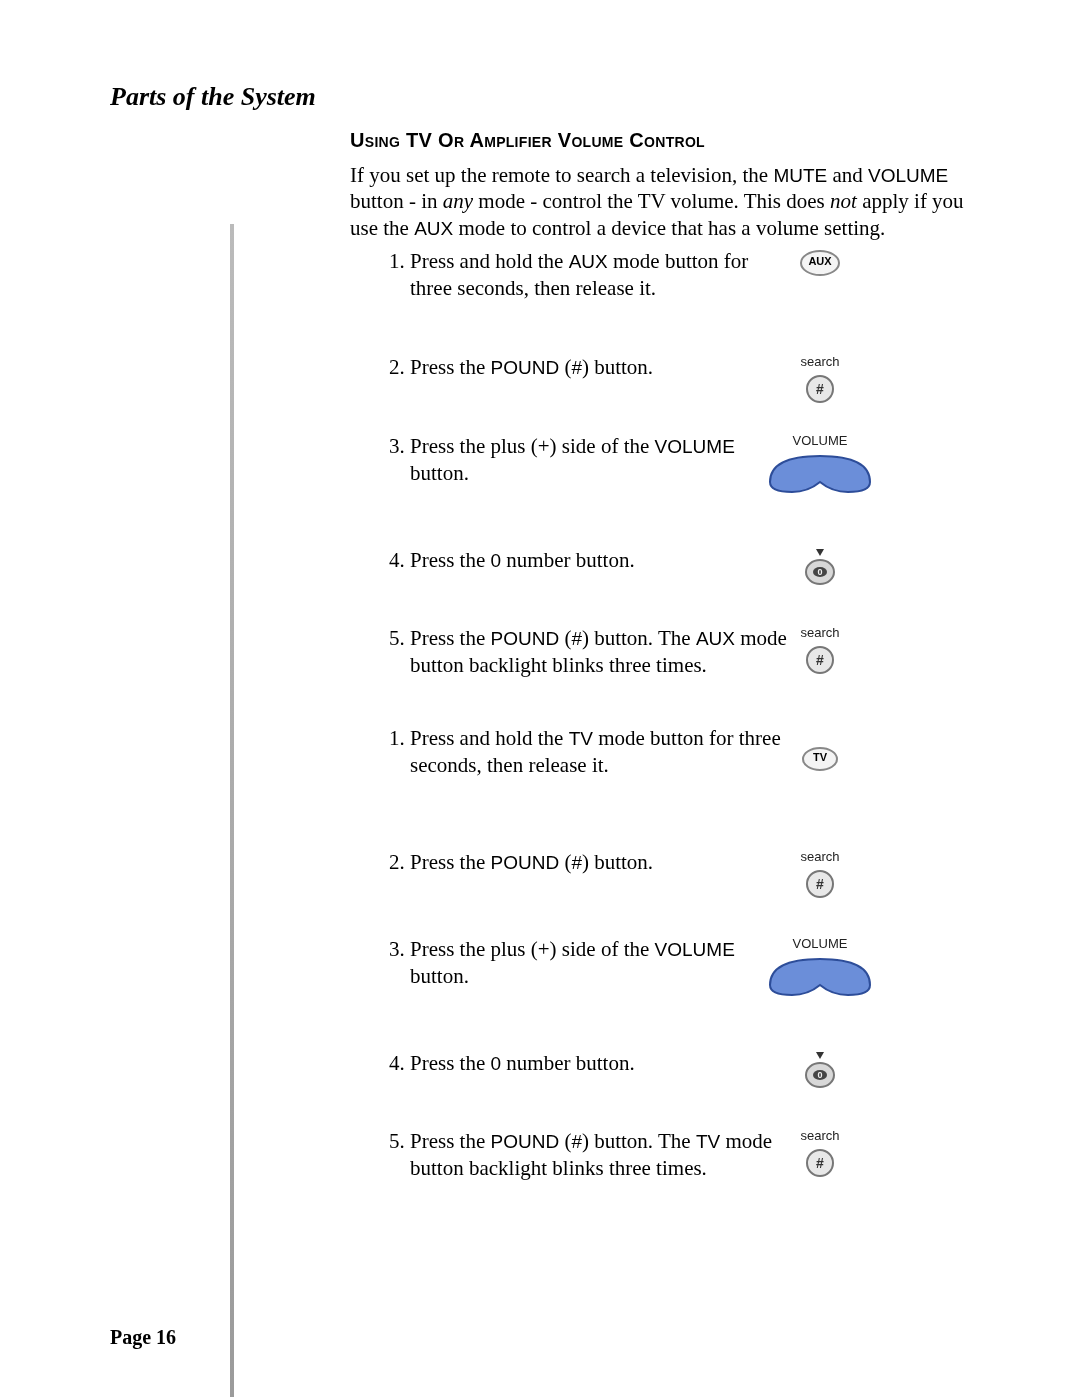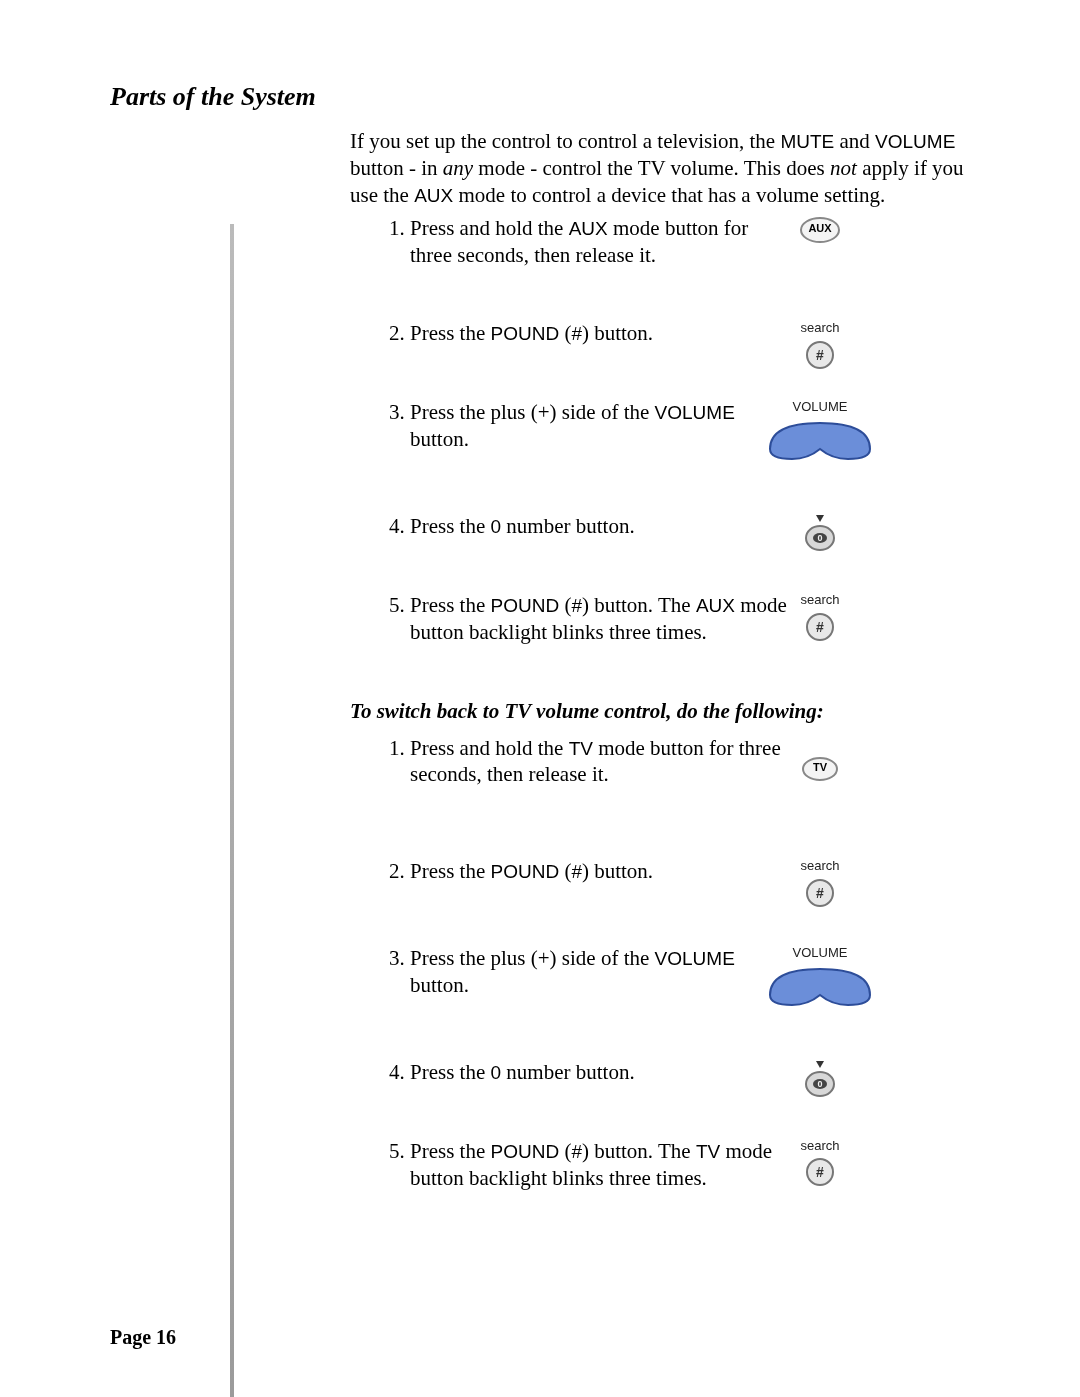--- a/index.html
+++ b/index.html
@@ -90,23 +90,26 @@
 </style>
 </head>
 <body>
 
 <div class="page">
   <div class="section-title">Parts of the System</div>
 
   <div class="left-bar"></div>
 
   <div class="content">
+    <div class="heading">
+      <span class="sc">Using TV Or Amplifier Volume Control</span>
+    </div>
 
     <div class="para">
-      <span>If you set up the control to control a television, the </span><span class="caps">MUTE</span><span> and </span><span class="caps">VOLUME</span><span> button - in </span><em>any</em><span> mode - control the TV volume. This does </span><em>not</em><span> apply if you use the </span><span class="caps">AUX</span><span> mode to control a device that has a volume setting.</span>
+      <span>If you set up the remote to search a television, the </span><span class="caps">MUTE</span><span> and </span><span class="caps">VOLUME</span><span> button - in </span><em>any</em><span> mode - control the TV volume. This does </span><em>not</em><span> apply if you use the </span><span class="caps">AUX</span><span> mode to control a device that has a volume setting.</span>
     </div>
 
 
     <ol class="steps">
       <li>
         <span>Press and hold the </span><span class="caps">AUX</span><span> mode button for three seconds, then release it.</span>
         <div class="icon" style="top:0">
           <svg width="42" height="30" viewBox="0 0 42 30">
             <ellipse cx="21" cy="15" rx="19" ry="12" fill="#f4f4f4" stroke="#888" stroke-width="2"></ellipse>
           </svg>
@@ -148,21 +151,20 @@
         <div class="icon" style="top:0">
           <div class="cap-label">search</div>
           <svg width="30" height="30" viewBox="0 0 30 30">
             <circle cx="15" cy="15" r="13" fill="#e8e8e8" stroke="#777" stroke-width="2"></circle>
             <text x="15" y="20" text-anchor="middle" font-family="Arial" font-size="14" font-weight="bold" fill="#333">#</text>
           </svg>
         </div>
       </li>
     </ol>
 
-    <div class="intro2">To switch back to TV volume control, do the following:</div>
 
     <ol class="steps">
       <li style="padding-bottom:70px">
         <span>Press and hold the </span><span class="caps">TV</span><span> mode button for three seconds, then release it.</span>
         <div class="icon" style="top:20px">
           <svg width="38" height="28" viewBox="0 0 38 28">
             <ellipse cx="19" cy="14" rx="17" ry="11" fill="#f4f4f4" stroke="#888" stroke-width="2"></ellipse>
           </svg>
           <div style="position:absolute;top:6px;font:bold 11px Arial;">TV</div>
         </div>

